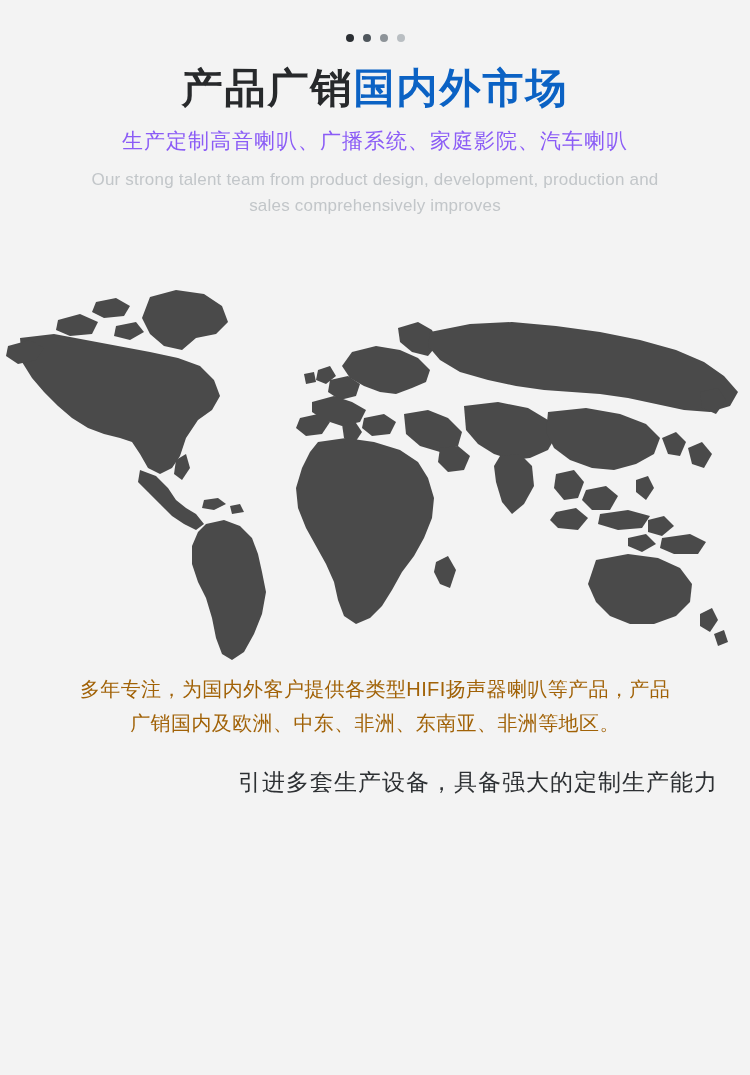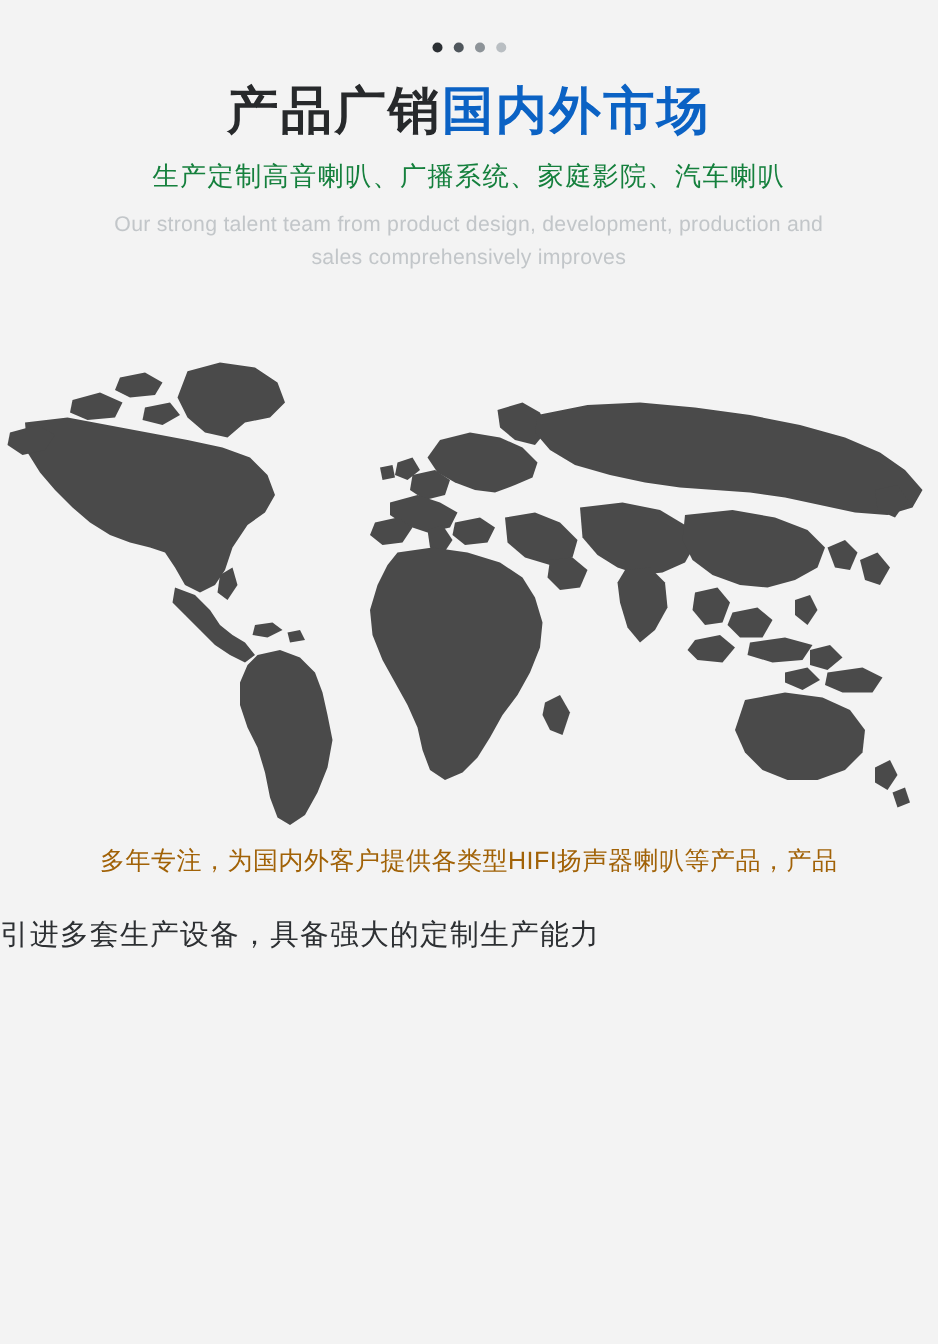--- a/index.html
+++ b/index.html
@@ -55,21 +55,21 @@
     line-height: 1.1;
     color: #27292b;
     margin: 0 0 16px 0;
   }
   .headline .hl-accent {
     color: #0b62c4;
   }
 
   .subhead {
     font-size: 21px;
-    color: #15803d;
+    color: #8b5cf6;
     letter-spacing: 1px;
     margin: 0 0 12px 0;
     font-weight: normal;
   }
 
   .eng {
     font-size: 17px;
     color: #c2c6c9;
     line-height: 1.55;
     max-width: 580px;
@@ -118,21 +118,21 @@
   .band-title {
     font-size: 38px;
     font-weight: bold;
     color: #ffffff;
     letter-spacing: 6px;
     line-height: 1;
   }
 
   .band-sub {
     width: 718px;
-    text-align: left;
+    text-align: right;
     font-size: 23px;
     color: #2d3033;
     letter-spacing: 1px;
     margin-top: 26px;
   }
 </style>
 </head>
 <body>
 
 <div class="page">
@@ -243,18 +243,19 @@
         <path d="M700 372 L712 366 L718 378 L710 390 L700 384 Z"></path>
         <path d="M714 392 L724 388 L728 400 L718 404 Z"></path>
 
         <path d="M662 296 L690 292 L706 300 L698 312 L674 312 L660 306 Z"></path>
       </g>
     </svg>
   </div>
 
   <div class="desc">
     <div>多年专注，为国内外客户提供各类型HIFI扬声器喇叭等产品，产品</div>
+    <div>广销国内及欧洲、中东、非洲、东南亚、非洲等地区。</div>
   </div>
 
 
   <div class="band-sub">引进多套生产设备，具备强大的定制生产能力</div>
 
 </div>
 
 </body></html>

